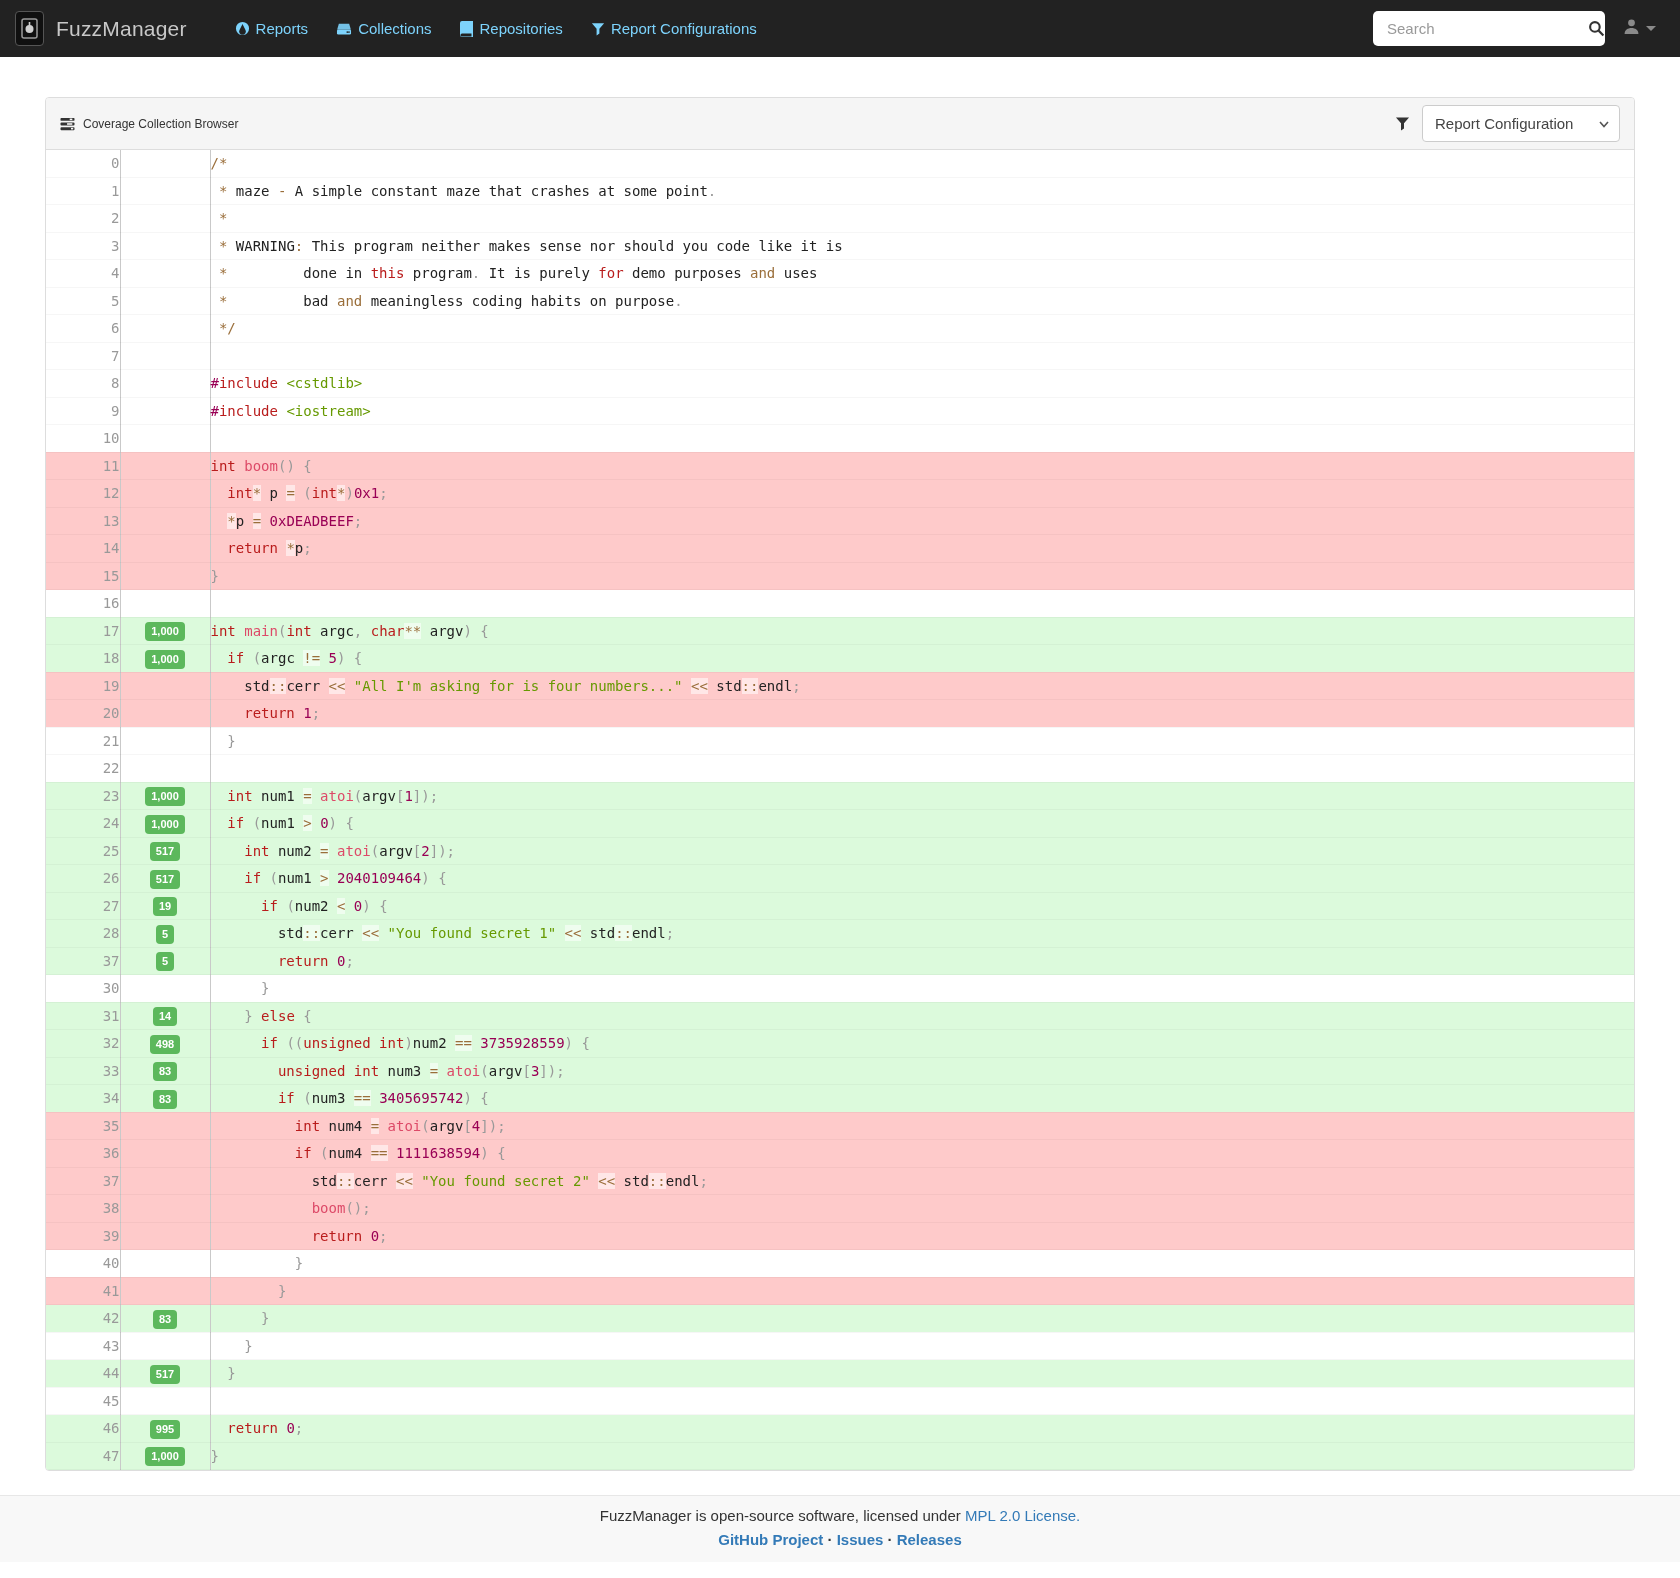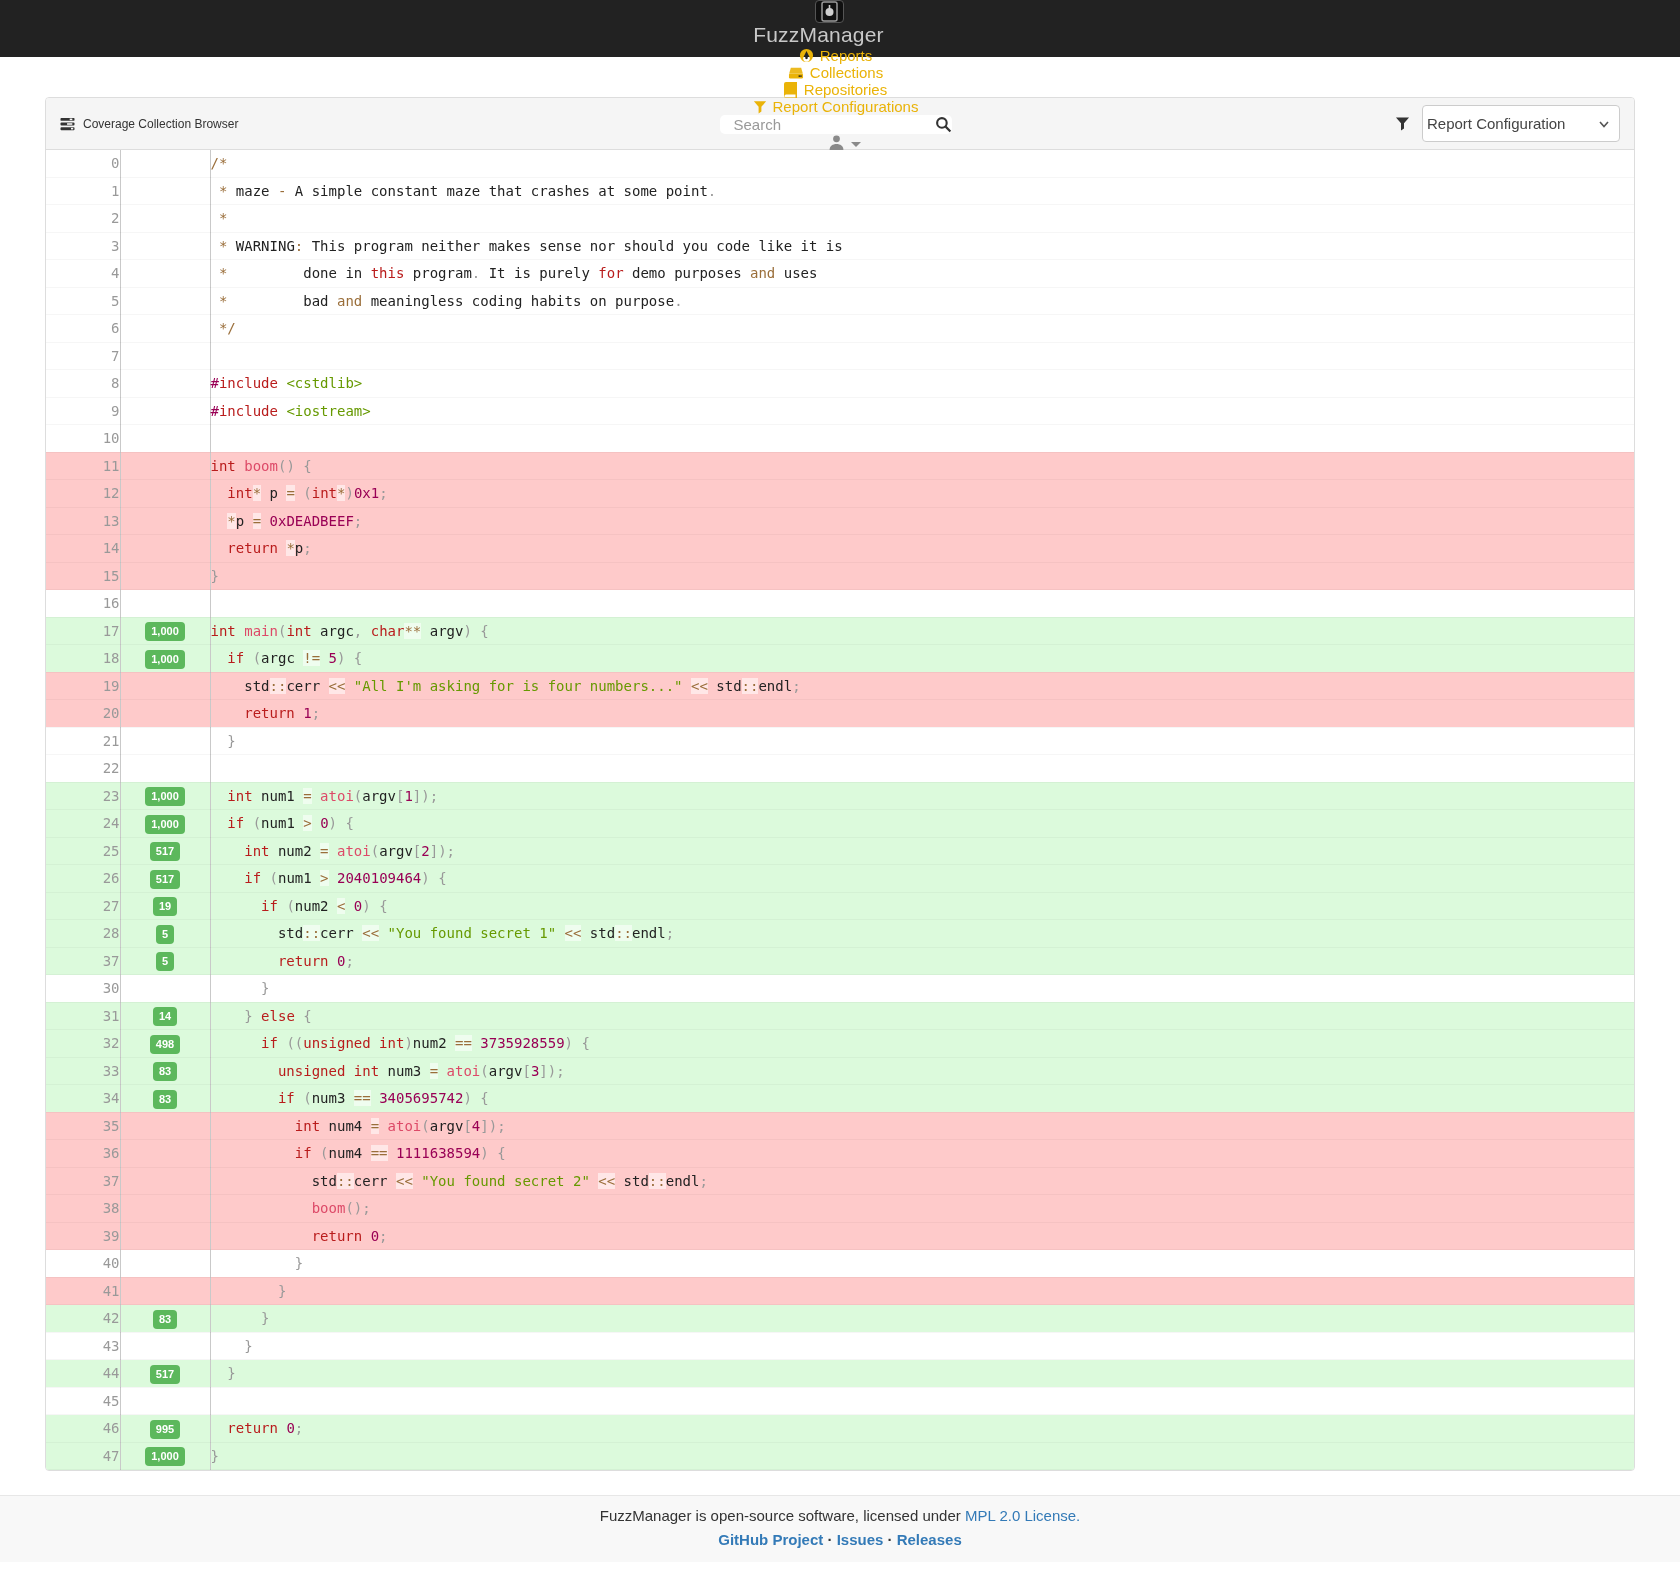--- a/index.html
+++ b/index.html
@@ -1,42 +1,42 @@
 <!DOCTYPE html>
 <html style="--cov-hit: #dcfadc; --cov-miss: #fecaca; --badge: #5cb85c;"><head>
 <meta charset="utf-8">
 <style>
   * { box-sizing: border-box; }
   html,body { margin:0; padding:0; background:#fff; font-family:"Liberation Sans", sans-serif; }
 
   
-  .navbar { height:57px; background:#222; display:flex; align-items:center; padding:0 24px 0 15px;flex-direction:column; }
+  .navbar { height:57px; background:#222; display:flex; align-items:center; padding:0 24px 0 15px; }
   .brand-logo { width:29px; height:35px; background:#101010; border:1px solid #555; border-radius:4px;
                 display:flex; align-items:center; justify-content:center; margin-right:12px; }
   .brand-title { color:#c8c8c8; font-size:21px; margin-right:34px; letter-spacing:.2px; }
-  .nav-item { color:#eab308; font-size:15px; display:flex; align-items:center; gap:6px;
+  .nav-item { color:#7dd3fc; font-size:15px; display:flex; align-items:center; gap:6px;
               padding:0 14px; height:57px; cursor:pointer; text-decoration:none;text-align:center; }
   .nav-item svg { display:block; }
   .nav-spacer { flex:1; }
   .search-wrap { background:#fff; border-radius:5px; width:232px; height:35px; display:flex; align-items:center; padding:0 10px 0 12px; }
   .search-wrap input { border:none; outline:none; flex:1; font-size:15px; color:#333; font-family:"Liberation Sans",sans-serif; background:transparent; }
   .search-wrap input::placeholder { color:#999; }
   .user-menu { display:flex; align-items:center; margin-left:18px; color:#8a8a8a; cursor:pointer; }
   .caret { width:0; height:0; border-left:5px solid transparent; border-right:5px solid transparent;
            border-top:5px solid #8a8a8a; margin-left:6px; }
 
   
   .panel { margin:40px 45px 0 45px; border:1px solid #ddd; border-radius:4px; overflow:hidden; }
   .panel-heading { background:#f5f5f5; border-bottom:1px solid #ddd; padding:7px 14px; display:flex; align-items:center; color:#333; }
   .panel-title { display:flex; align-items:flex-start; gap:8px; font-size:12px; }
   .heading-spacer { flex:1; }
   .funnel { color:#333; margin-right:12px; display:flex; }
   .select-wrap { position:relative; }
   .select-wrap select { appearance:none; -webkit-appearance:none; background:#fff; border:1px solid #ccc; border-radius:4px;
-           height:37px; width:198px; font-size:15px; color:#444; padding:0 30px 0 4px; font-family:"Liberation Sans",sans-serif; }
+           height:37px; width:198px; font-size:15px; color:#444; padding:0 30px 0 12px; font-family:"Liberation Sans",sans-serif; }
   .select-chevron { position:absolute; right:10px; top:11px; pointer-events:none; color:#555; }
 
   
   table.code-table { width:100%; border-collapse:collapse; font-family:"DejaVu Sans Mono", monospace; font-size:14px; }
   table.code-table td { height:26.5px; line-height:26.5px; padding:0; border-bottom:1px solid rgba(0,0,0,0.035); }
   td.ln { width:74px; text-align:right; padding-right:12px; color:#999; border-right:1px solid #c9c9c9;
           font-size:14px; user-select:none; }
   td.ct { width:90px; text-align:center; border-right:1px solid #c9c9c9; }
   td.cd { padding-left:14px; white-space:pre; color:#222; }
   tr.cov-hit  { background:var(--cov-hit,#dcfadc); }

